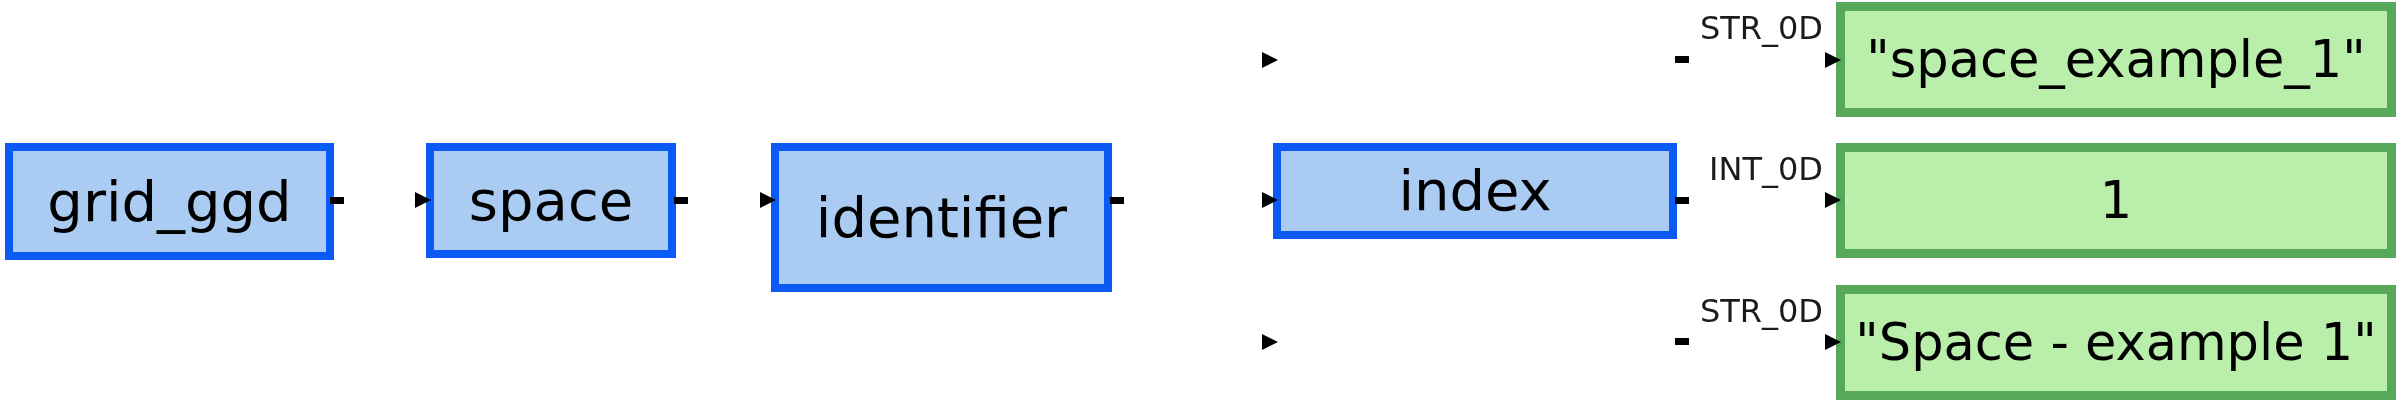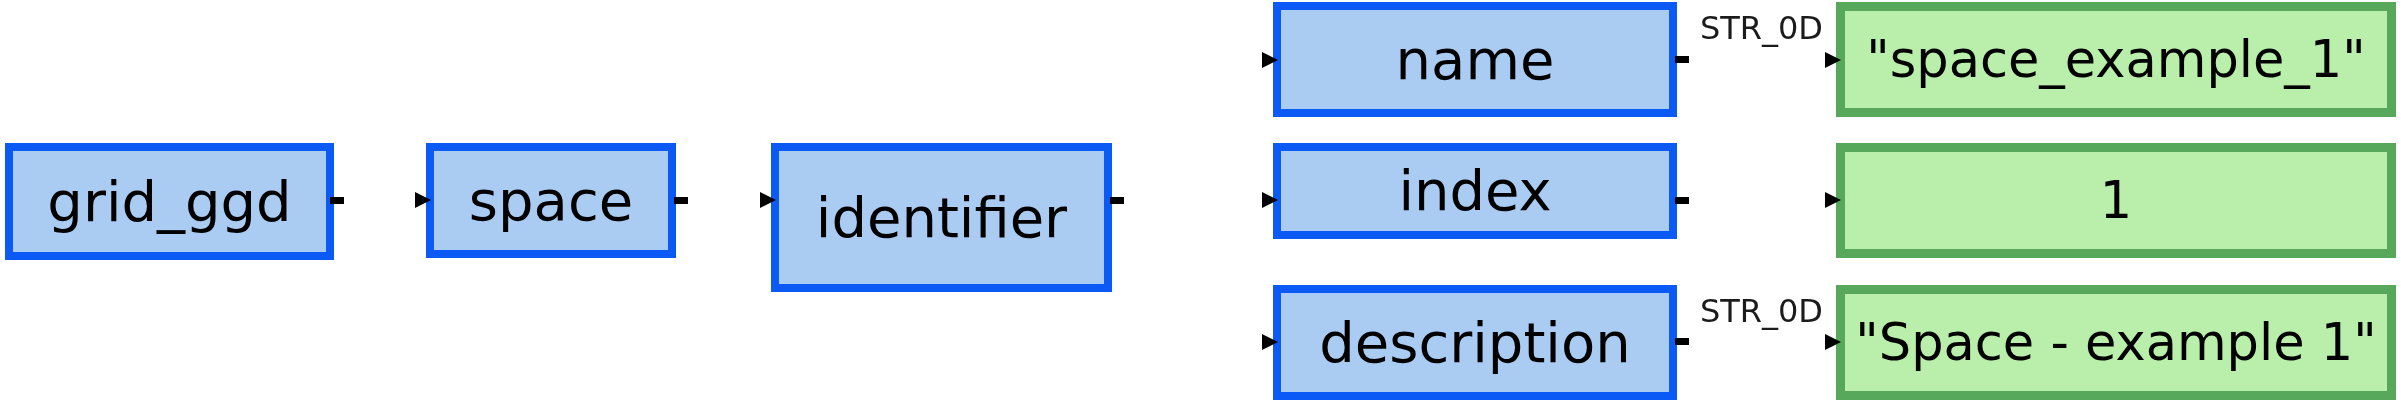--- a/index.html
+++ b/index.html
@@ -76,31 +76,26 @@
 
   <div class="node attr-node" id="n-grid-ggd">
     <span>grid_ggd</span>
   </div>
   <div class="node attr-node" id="n-space">
     <span>space</span>
   </div>
   <div class="node attr-node" id="n-identifier">
     <span>identifier</span>
   </div>
-  <div class="node attr-node" id="n-name">
-    <span>name</span>
-  </div>
   <div class="node attr-node" id="n-index">
     <span>index</span>
   </div>
-  <div class="node attr-node" id="n-description">
-    <span>description</span>
-  </div>
 
   <div class="type-label" id="t-name">STR_0D</div>
+  <div class="type-label" id="t-index">INT_0D</div>
   <div class="type-label" id="t-description">STR_0D</div>
 
   <div class="node leaf-node" id="v-name">
     <span>"space_example_1"</span>
   </div>
   <div class="node leaf-node" id="v-index">
     <span>1</span>
   </div>
   <div class="node leaf-node" id="v-description">
     <span>"Space - example 1"</span>

